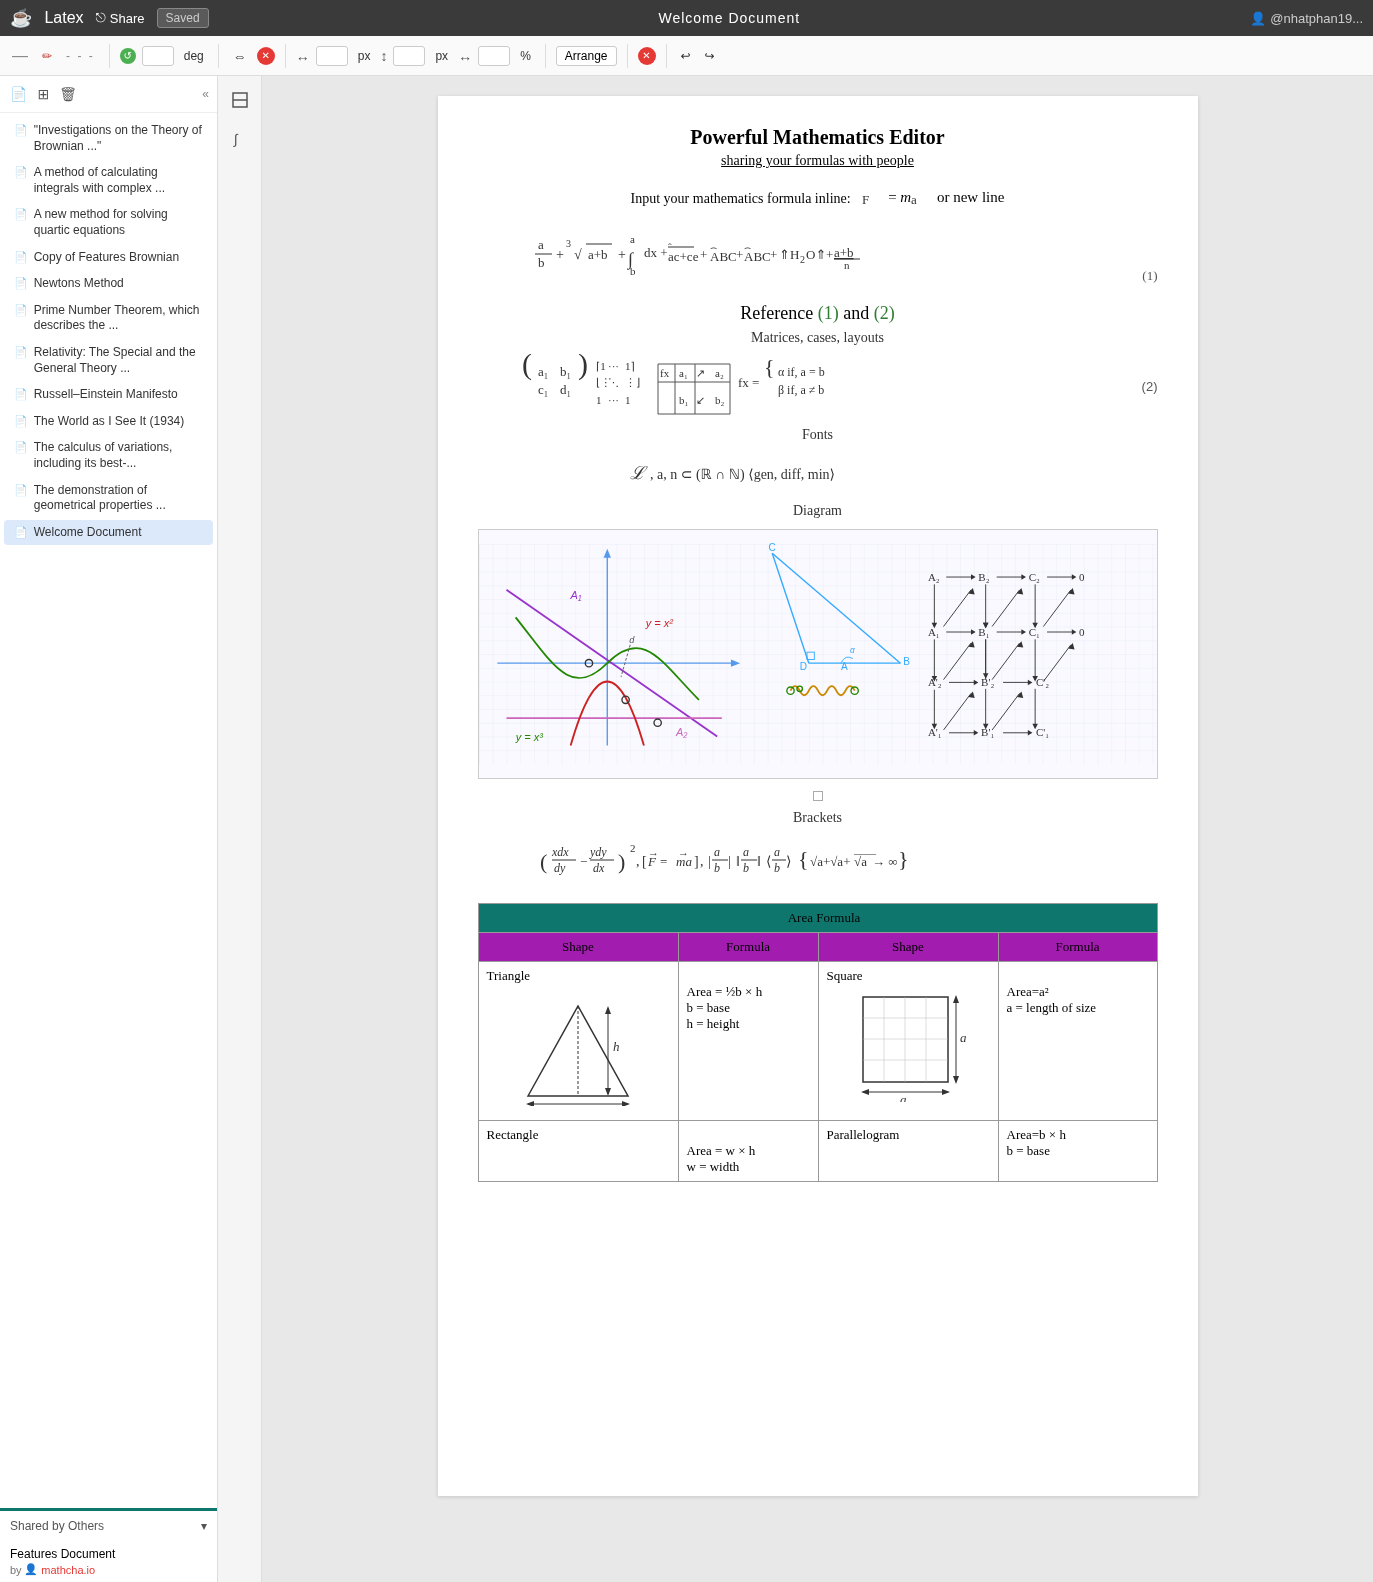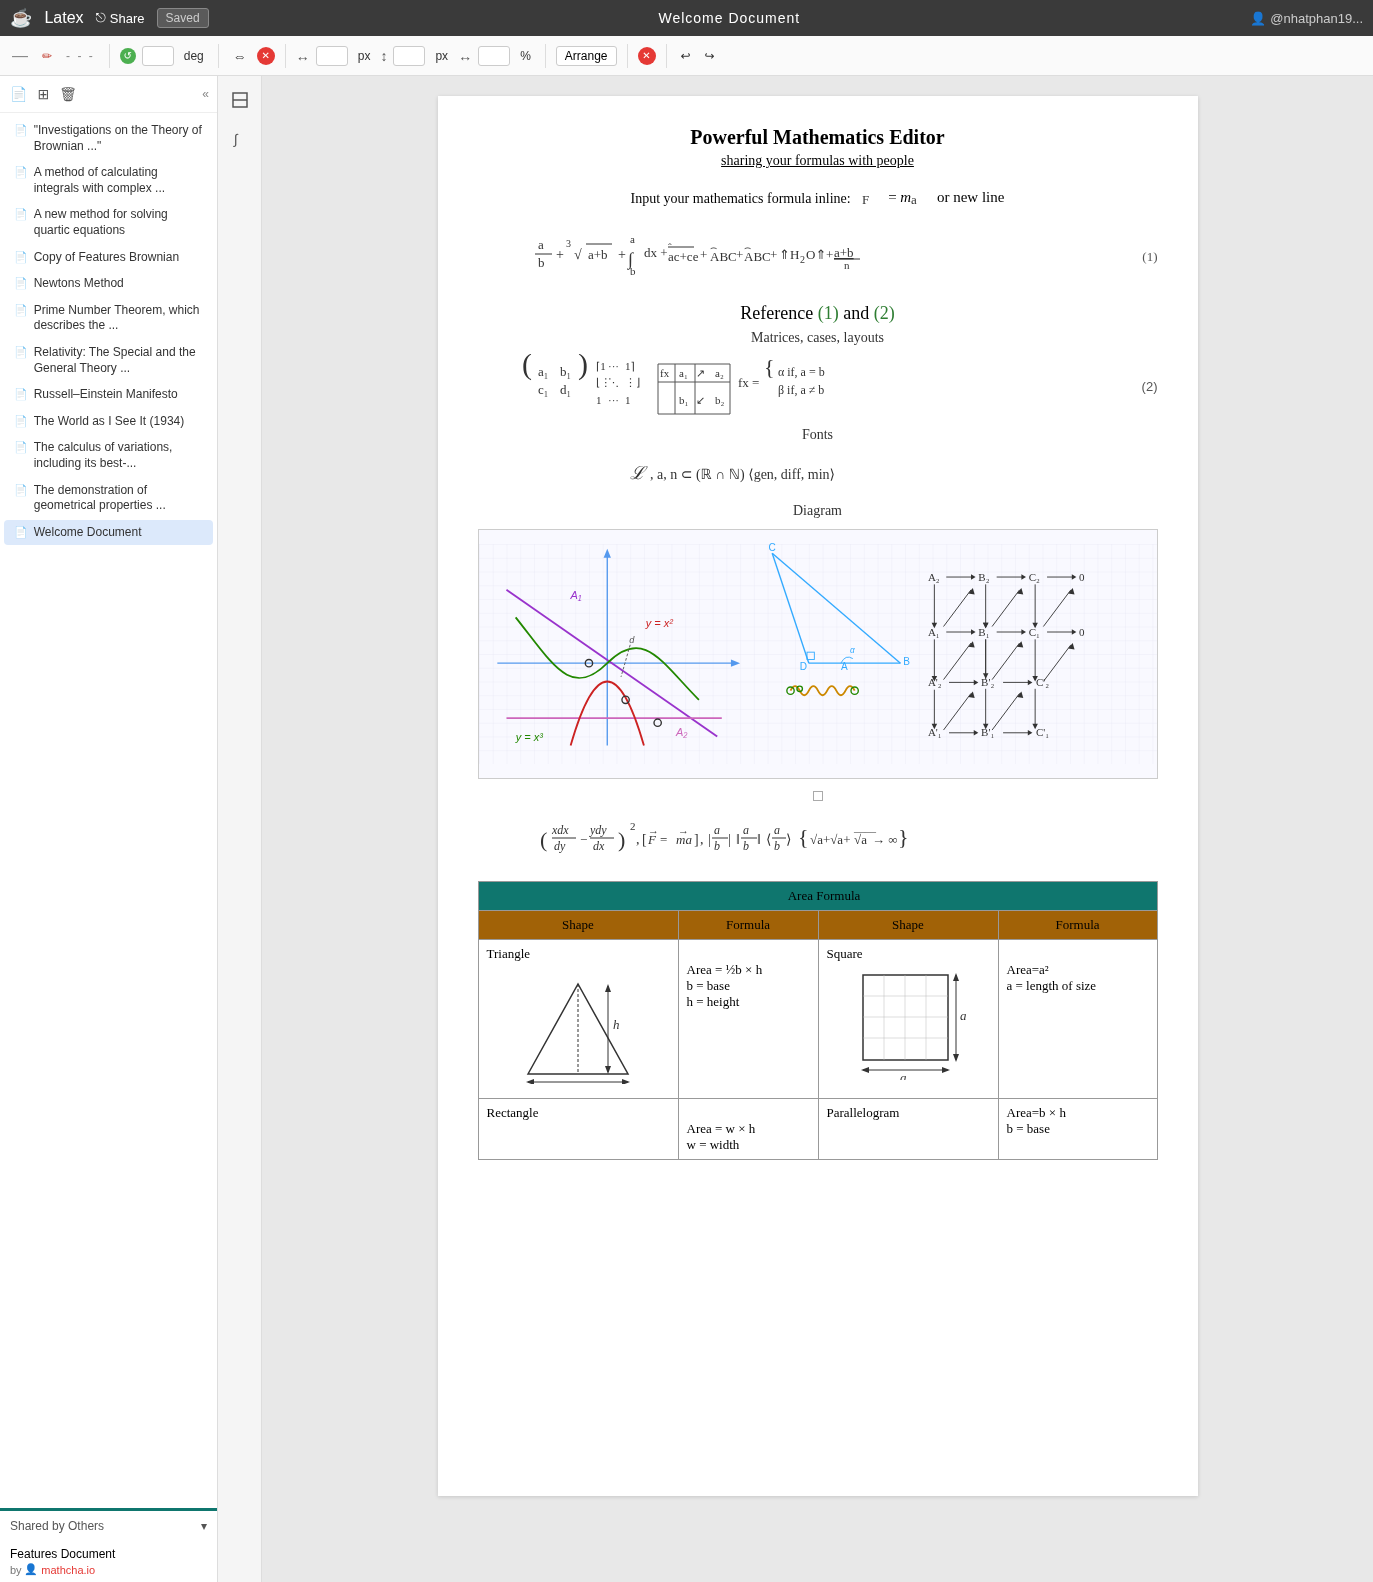--- a/index.html
+++ b/index.html
@@ -49,36 +49,36 @@
     
     .editor-area { flex: 1; display: flex; background: #e8e8e8; overflow-y: auto; }
     .editor-left-tools { width: 44px; background: #f5f5f5; border-right: 1px solid #ddd; display: flex; flex-direction: column; align-items: center; padding: 8px 0; gap: 6px; }
     .editor-tool-btn { width: 32px; height: 32px; display: flex; align-items: center; justify-content: center; border-radius: 4px; cursor: pointer; font-size: 16px; color: #555; }
     .editor-canvas { flex: 1; padding: 20px; }
     .doc-page { background: #fff; max-width: 760px; margin: 0 auto; padding: 30px 40px; box-shadow: 0 1px 4px rgba(0,0,0,0.15); min-height: 1400px; }
 
     
     .doc-title { text-align: center; font-size: 20px; font-weight: bold; margin-bottom: 4px; font-family: serif; }
     .doc-subtitle { text-align: center; font-size: 14px; text-decoration: underline; margin-bottom: 16px; font-family: serif; }
-    .formula-row { display: flex; align-items: center; justify-content: space-between; margin: 19px 0; font-family: serif; font-size: 15px; }
+    .formula-row { display: flex; align-items: flex-end; justify-content: space-between; margin: 19px 0; font-family: serif; font-size: 15px; }
     .formula-center { flex: 1; display: flex; align-items: center; justify-content: center; }
     .formula-num { color: #555; font-size: 13px; }
     .ref-row { text-align: center; font-family: serif; font-size: 18px; margin: 6px 0; }
     .ref-green { color: #2e7d32; }
     .matrices-row { display: flex; align-items: center; justify-content: space-between; margin: 8px 0; }
     .matrices-center { display: flex; align-items: center; justify-content: center; gap: 10px; flex: 1; font-family: serif; font-size: 14px; }
     .fonts-section { text-align: center; font-family: serif; font-size: 15px; margin: 8px 0; }
     .diagram-section { border: 1px solid #ccc; background: #f9f9ff; margin: 10px 0; height: 250px; position: relative; overflow: hidden; }
     .section-label { text-align: center; font-family: serif; font-size: 14px; margin: 6px 0; color: #333; }
     .brackets-row { text-align: center; font-family: serif; font-size: 15px; margin: 8px 0; }
 
     
     .area-table { width: 100%; border-collapse: collapse; margin: 10px 0; font-family: serif; font-size: 13px; }
     .area-table th, .area-table td { border: 1px solid #999; padding: 6px 8px; vertical-align: top; }
-    .area-table th { font-weight: normal; background: #a16207; }
+    .area-table th { font-weight: normal; background: #a21caf; }
     .area-table .table-title { text-align: center; font-weight: normal; background: #0f766e; padding-left: 21px; }
 
     
     .math-svg { display: inline; vertical-align: middle; }
 
     
     .triangle-cell { text-align: center; padding: 4px; }
   </style>
 </head>
 <body>
@@ -480,20 +480,21 @@
             <line x1="560" y1="203" x2="590" y2="163" stroke="#333" stroke-width="1"></line>
             <polygon points="592,161 587,167 594,168" fill="#333"></polygon>
             <line x1="616" y1="150" x2="646" y2="110" stroke="#333" stroke-width="1"></line>
             <polygon points="648,108 643,114 650,115" fill="#333"></polygon>
           </svg>
         </div>
         <div style="text-align:center; margin:4px 0;">
           <span style="display:inline-block; width:10px; height:10px; border:1px solid #aaa;"></span>
         </div>
 
+        <div class="section-label">Brackets</div>
         <div class="brackets-row">
           <svg width="560" height="55" viewBox="0 0 560 55">
 
             <text x="2" y="35" font-size="22" font-family="serif" fill="#333">(</text>
             <text x="14" y="22" font-size="12" font-family="serif" fill="#333" font-style="italic">xdx</text>
             <line x1="14" y1="26" x2="38" y2="26" stroke="#333" stroke-width="1"></line>
             <text x="16" y="38" font-size="12" font-family="serif" fill="#333" font-style="italic">dy</text>
             <text x="42" y="32" font-size="13" font-family="serif" fill="#333">−</text>
             <text x="52" y="22" font-size="12" font-family="serif" fill="#333" font-style="italic">ydy</text>
             <line x1="52" y1="26" x2="76" y2="26" stroke="#333" stroke-width="1"></line>

